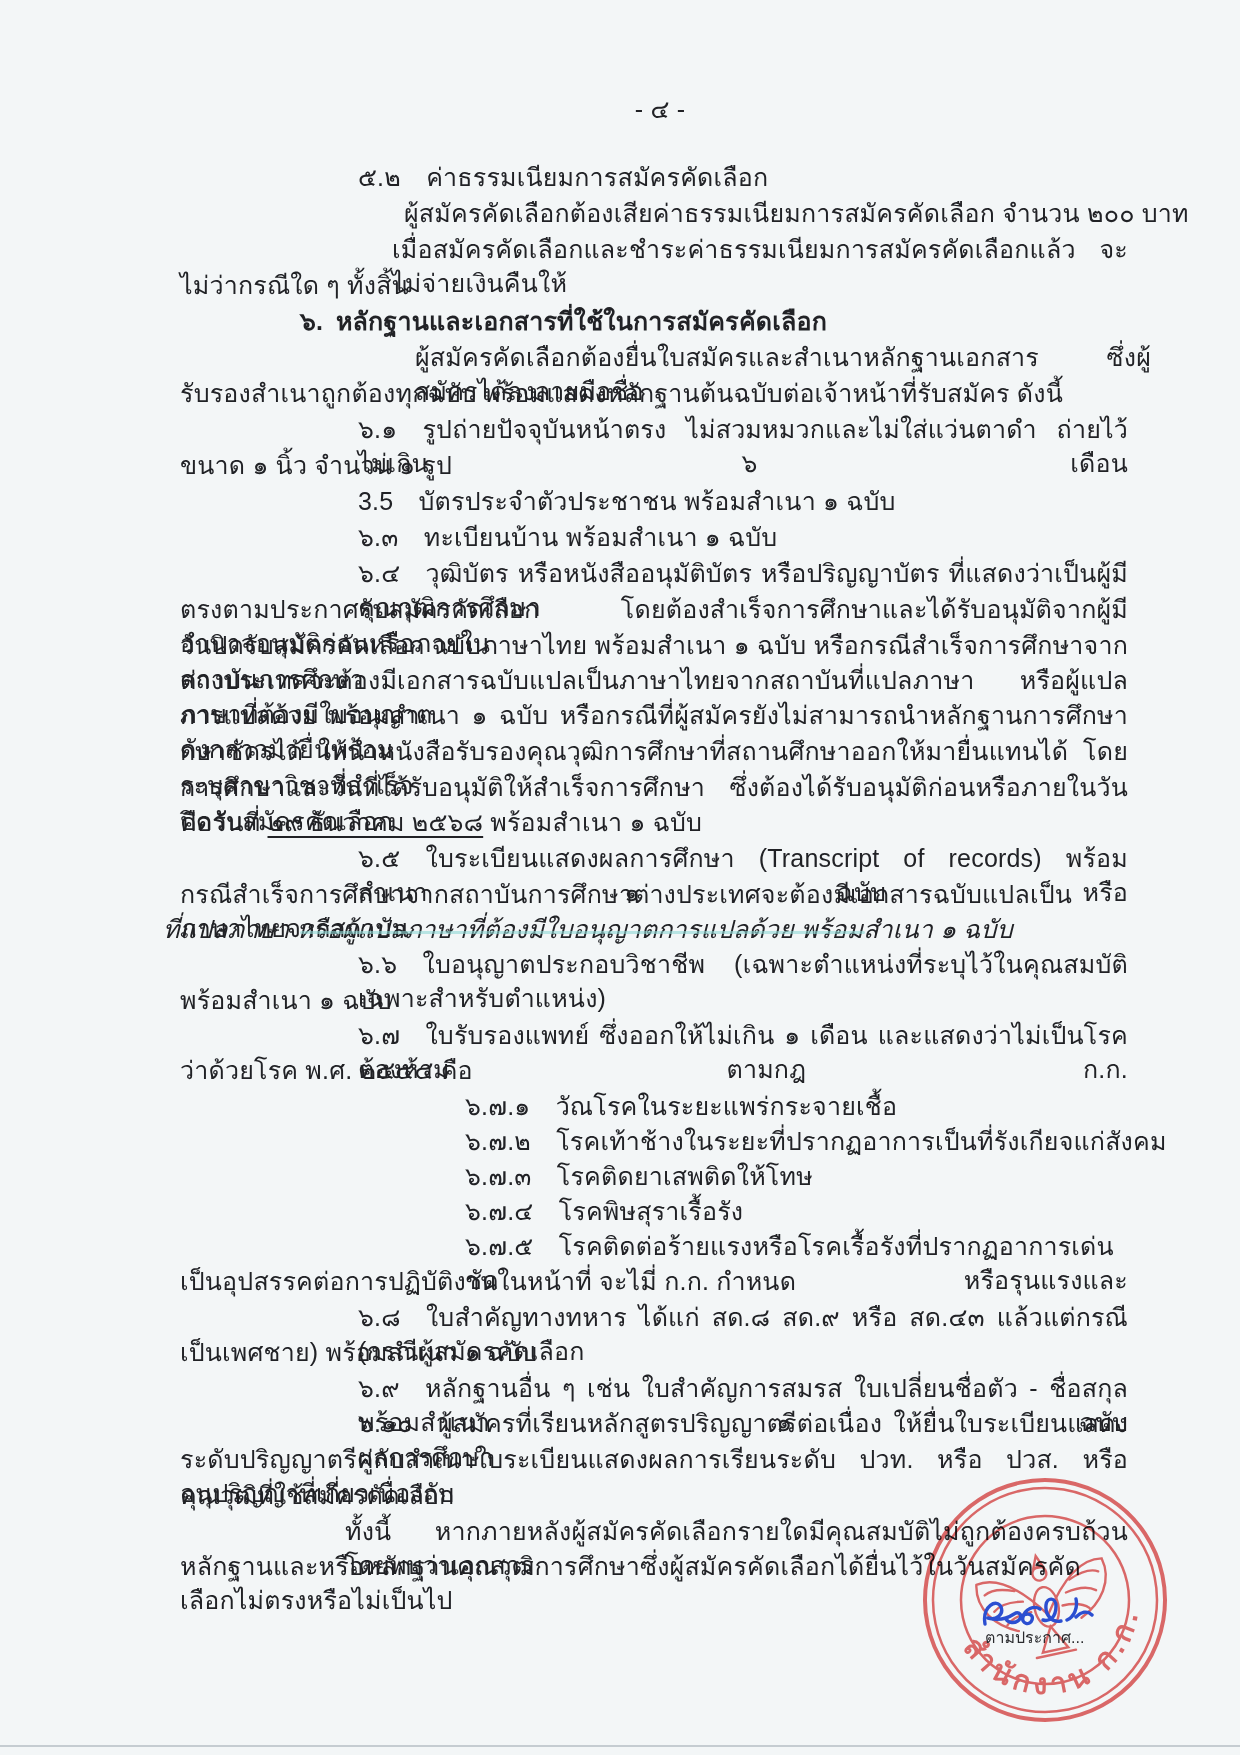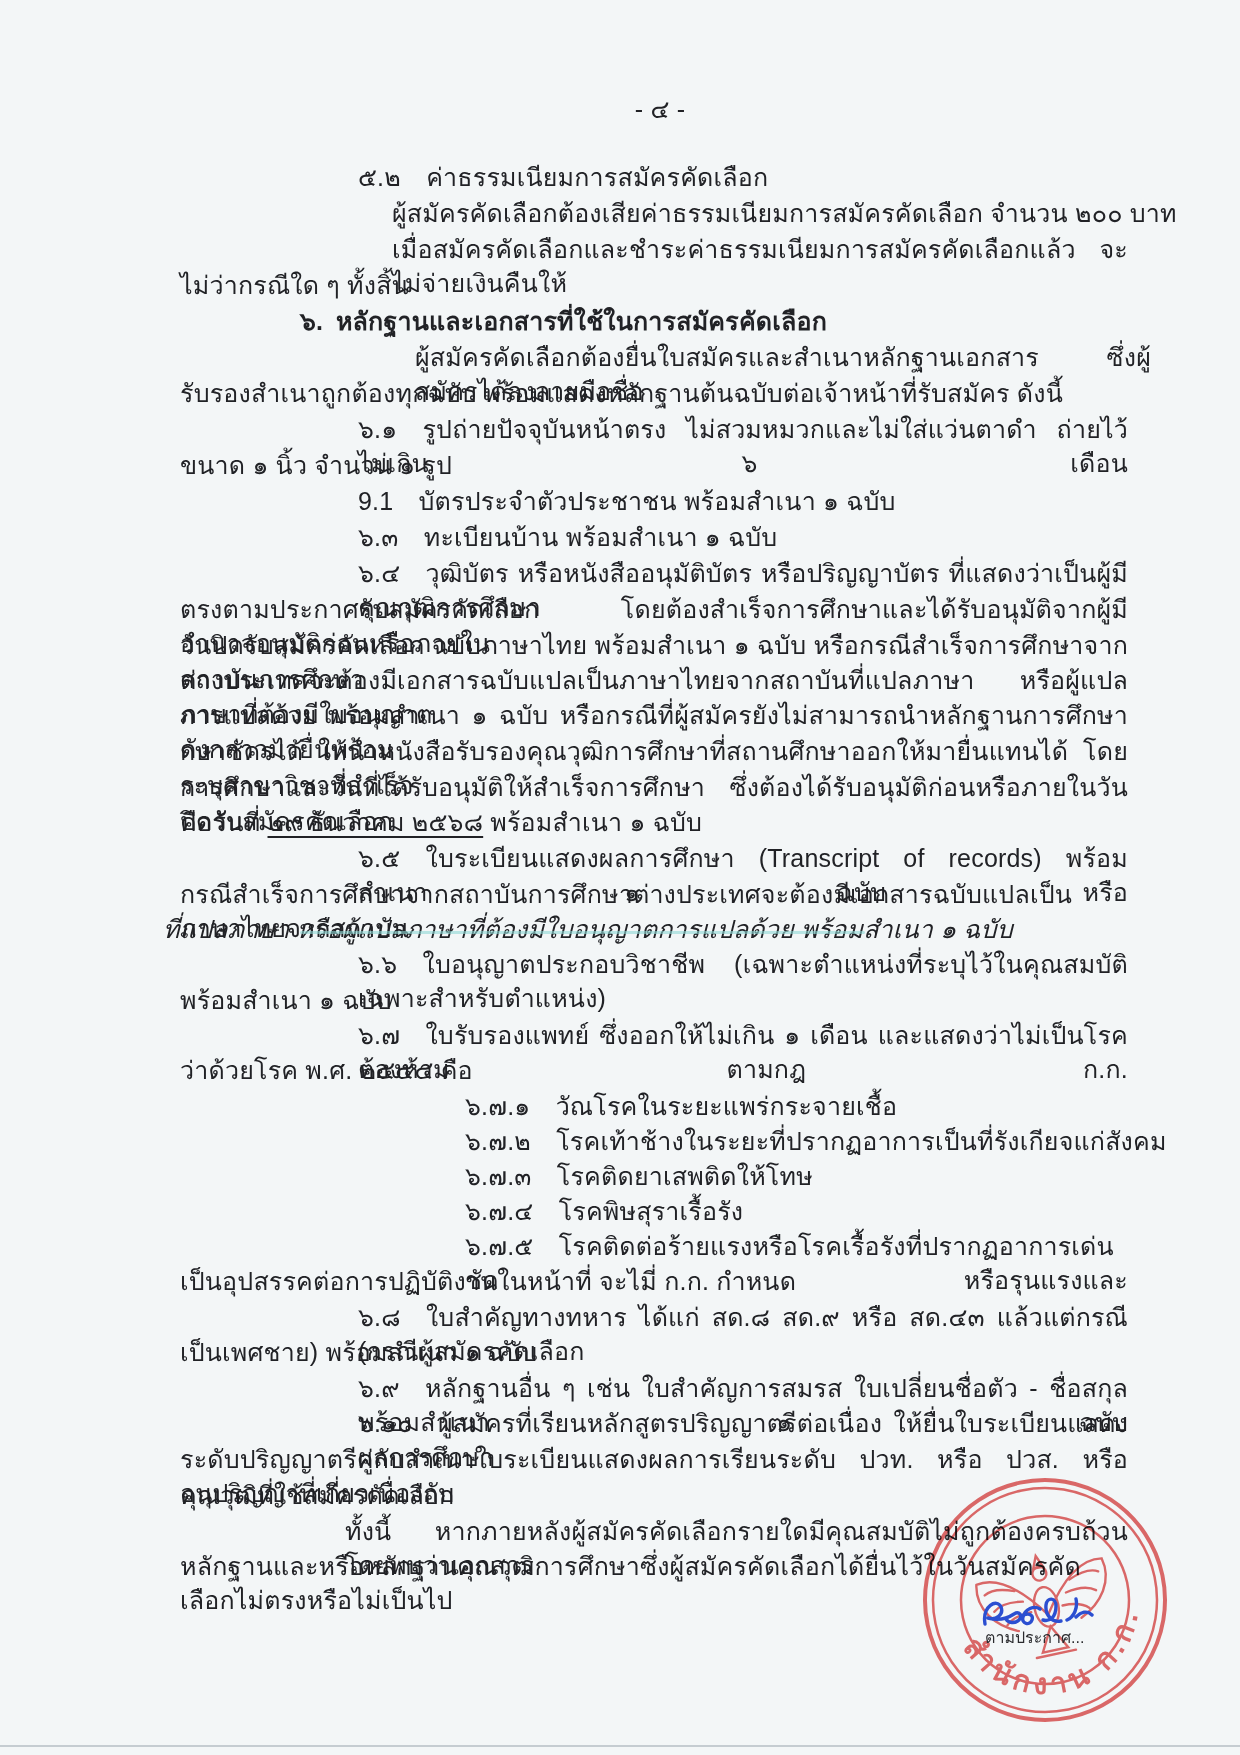--- a/index.html
+++ b/index.html
@@ -51,29 +51,29 @@
   }
 </style>
 </head>
 <body>
 
 <div id="page">
 
   <div id="body-lines">
       <div class="line center" style="left: 570px; top: 92px; width: 180px;">- ๔ -</div>
       <div class="line" style="left: 358px; top: 160px;">๕.๒ ค่าธรรมเนียมการสมัครคัดเลือก</div>
-      <div class="line" style="left: 392px; top: 196px;">ผู้สมัครคัดเลือกต้องเสียค่าธรรมเนียมการสมัครคัดเลือก จำนวน ๒๐๐ บาท</div>
+      <div class="line" style="left: 404px; top: 196px;">ผู้สมัครคัดเลือกต้องเสียค่าธรรมเนียมการสมัครคัดเลือก จำนวน ๒๐๐ บาท</div>
       <div class="line justify" style="left: 392px; top: 232px; width: 736px;">เมื่อสมัครคัดเลือกและชำระค่าธรรมเนียมการสมัครคัดเลือกแล้ว จะไม่จ่ายเงินคืนให้</div>
       <div class="line" style="left: 180px; top: 268px;">ไม่ว่ากรณีใด ๆ ทั้งสิ้น</div>
       <div class="line bold" style="left: 300px; top: 304px;">๖. หลักฐานและเอกสารที่ใช้ในการสมัครคัดเลือก</div>
       <div class="line justify" style="left: 392px; top: 340px; width: 736px; margin-left: 23px;">ผู้สมัครคัดเลือกต้องยื่นใบสมัครและสำเนาหลักฐานเอกสาร ซึ่งผู้สมัครได้ลงลายมือชื่อ</div>
       <div class="line" style="left: 180px; top: 376px;">รับรองสำเนาถูกต้องทุกฉบับ พร้อมแสดงหลักฐานต้นฉบับต่อเจ้าหน้าที่รับสมัคร ดังนี้</div>
       <div class="line justify" style="left: 358px; top: 412px; width: 770px;">๖.๑ รูปถ่ายปัจจุบันหน้าตรง ไม่สวมหมวกและไม่ใส่แว่นตาดำ ถ่ายไว้ไม่เกิน ๖ เดือน</div>
       <div class="line" style="left: 180px; top: 448px;">ขนาด ๑ นิ้ว จำนวน ๑ รูป</div>
-      <div class="line" style="left: 358px; top: 484px;">9.1 บัตรประจำตัวประชาชน พร้อมสำเนา ๑ ฉบับ</div>
+      <div class="line" style="left: 358px; top: 484px;">3.5 บัตรประจำตัวประชาชน พร้อมสำเนา ๑ ฉบับ</div>
       <div class="line" style="left: 358px; top: 520px;">๖.๓ ทะเบียนบ้าน พร้อมสำเนา ๑ ฉบับ</div>
       <div class="line justify" style="left: 358px; top: 556px; width: 770px;">๖.๔ วุฒิบัตร หรือหนังสืออนุมัติบัตร หรือปริญญาบัตร ที่แสดงว่าเป็นผู้มีคุณวุฒิการศึกษา</div>
       <div class="line justify" style="left: 180px; top: 592px; width: 948px;">ตรงตามประกาศรับสมัครคัดเลือก โดยต้องสำเร็จการศึกษาและได้รับอนุมัติจากผู้มีอำนาจอนุมัติก่อนหรือภายใน</div>
       <div class="line justify" style="left: 180px; top: 628px; width: 948px;">วันปิดรับสมัครคัดเลือก ฉบับภาษาไทย พร้อมสำเนา ๑ ฉบับ หรือกรณีสำเร็จการศึกษาจากสถาบันการศึกษา</div>
       <div class="line justify" style="left: 180px; top: 663px; width: 948px;">ต่างประเทศจะต้องมีเอกสารฉบับแปลเป็นภาษาไทยจากสถาบันที่แปลภาษา หรือผู้แปลภาษาที่ต้องมีใบอนุญาต</div>
       <div class="line justify" style="left: 180px; top: 698px; width: 948px;">การแปลด้วย พร้อมสำเนา ๑ ฉบับ หรือกรณีที่ผู้สมัครยังไม่สามารถนำหลักฐานการศึกษาดังกล่าวมายื่นพร้อม</div>
       <div class="line justify" style="left: 180px; top: 734px; width: 948px;">กษาซัครได้ ให้นำหนังสือรับรองคุณวุฒิการศึกษาที่สถานศึกษาออกให้มายื่นแทนได้ โดยระบุสาขาวิชาที่สำเร็จ</div>
       <div class="line justify" style="left: 180px; top: 770px; width: 948px;">การศึกษาและวันที่ได้รับอนุมัติให้สำเร็จการศึกษา ซึ่งต้องได้รับอนุมัติก่อนหรือภายในวันปิดรับสมัครคัดเลือก</div>
       <div class="line" style="left: 180px; top: 805px;"><span>คือวันที่ </span><span class="u">๒๙ ธันวาคม ๒๕๖๘</span><span> พร้อมสำเนา ๑ ฉบับ</span></div>
       <div class="line justify" style="left: 358px; top: 841px; width: 770px;">๖.๕ ใบระเบียนแสดงผลการศึกษา (Transcript of records) พร้อมสำเนา ๑ ฉบับ หรือ</div>

